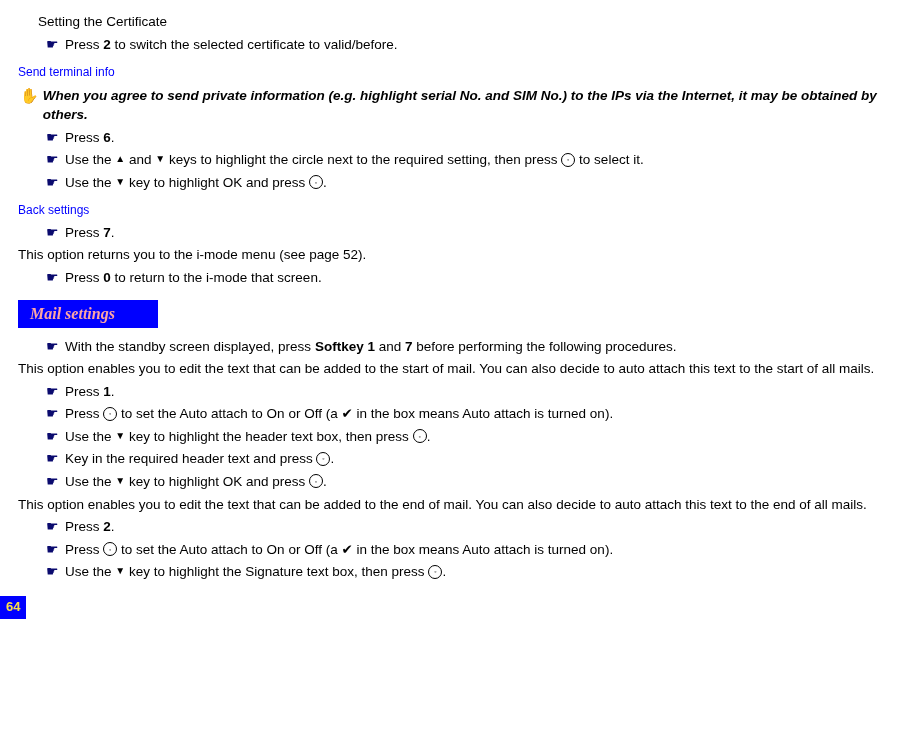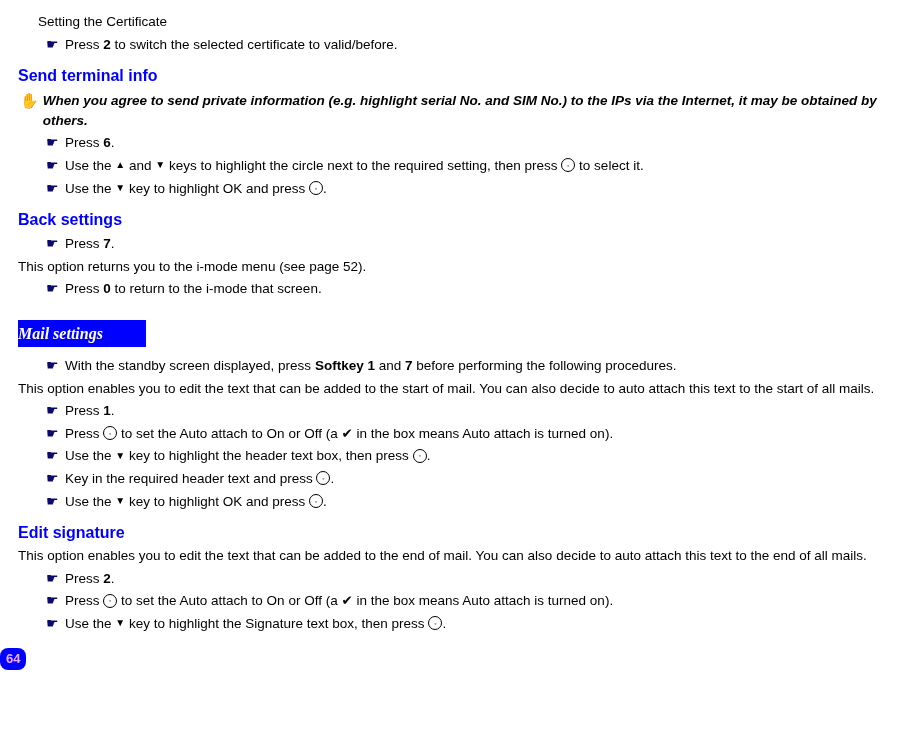--- a/index.html
+++ b/index.html
@@ -33,22 +33,22 @@
     margin-right: 3px;
     display: inline-block;
     min-width: 16px;
     line-height: 1.3;
   }
   .step-text {
     flex: 1;
   }
   .section-blue {
     color: #0000ff;
-    font-weight: bold;
-    font-size: 16px;
+    font-weight: normal;
+    font-size: 12px;
     margin-top: 10px;
     margin-bottom: 2px;
   }
   .body-text {
     margin-top: 2px;
     margin-left: 0;
     font-size: 13.5px;
   }
   .note-row {
     margin-left: 2px;
@@ -63,45 +63,44 @@
     line-height: 1.3;
   }
   .note-text {
     font-style: italic;
     font-weight: bold;
     font-size: 13.5px;
     flex: 1;
   }
   .ribbon {
     background: #0000ff;
-    color: #ffffff;
+    color: #fca5a5;
     font-style: italic;
     font-weight: bold;
     font-family: Georgia, 'Times New Roman', serif;
     font-size: 16px;
-    padding: 2px 8px 2px 0;
-    margin-top: 18px;
+    padding: 2px 8px 2px 12px;
+    margin-top: 10px;
     margin-bottom: 6px;
     display: inline-block;
     width: 120px;
   }
   .ribbon-wrap {
     margin-left: 0;
   }
   .page-footer {
     margin-top: 14px;
   }
   .page-num-box {
     background: #0000ff;
-    color: #f0abfc;
+    color: #fde047;
     font-weight: bold;
     font-size: 13px;
     padding: 2px 6px;
     display: inline-block;
-    border-radius: 8px;
   }
   .tri {
     display: inline-block;
     font-size: 10px;
     vertical-align: middle;
     position: relative;
     top: -1px;
   }
   .circ-btn {
     display: inline-flex;
@@ -182,21 +181,20 @@
   </div>
   <div class="step">
     <span class="hand">☛</span>
     <span class="step-text"><span>Key in the required header text and press </span><span class="circ-btn">◦</span><span>.</span></span>
   </div>
   <div class="step">
     <span class="hand">☛</span>
     <span class="step-text"><span>Use the </span><span class="tri">▼</span><span> key to highlight OK and press </span><span class="circ-btn">◦</span><span>.</span></span>
   </div>
 
-  <div class="section-blue">Edit signature</div>
   <div class="body-text">This option enables you to edit the text that can be added to the end of mail. You can also decide to auto attach this text to the end of all mails.</div>
   <div class="step">
     <span class="hand">☛</span>
     <span class="step-text"><span>Press </span><b>2</b><span>.</span></span>
   </div>
   <div class="step">
     <span class="hand">☛</span>
     <span class="step-text"><span>Press </span><span class="circ-btn">◦</span><span> to set the Auto attach to On or Off (a </span><span>✔</span><span> in the box means Auto attach is turned on).</span></span>
   </div>
   <div class="step">

